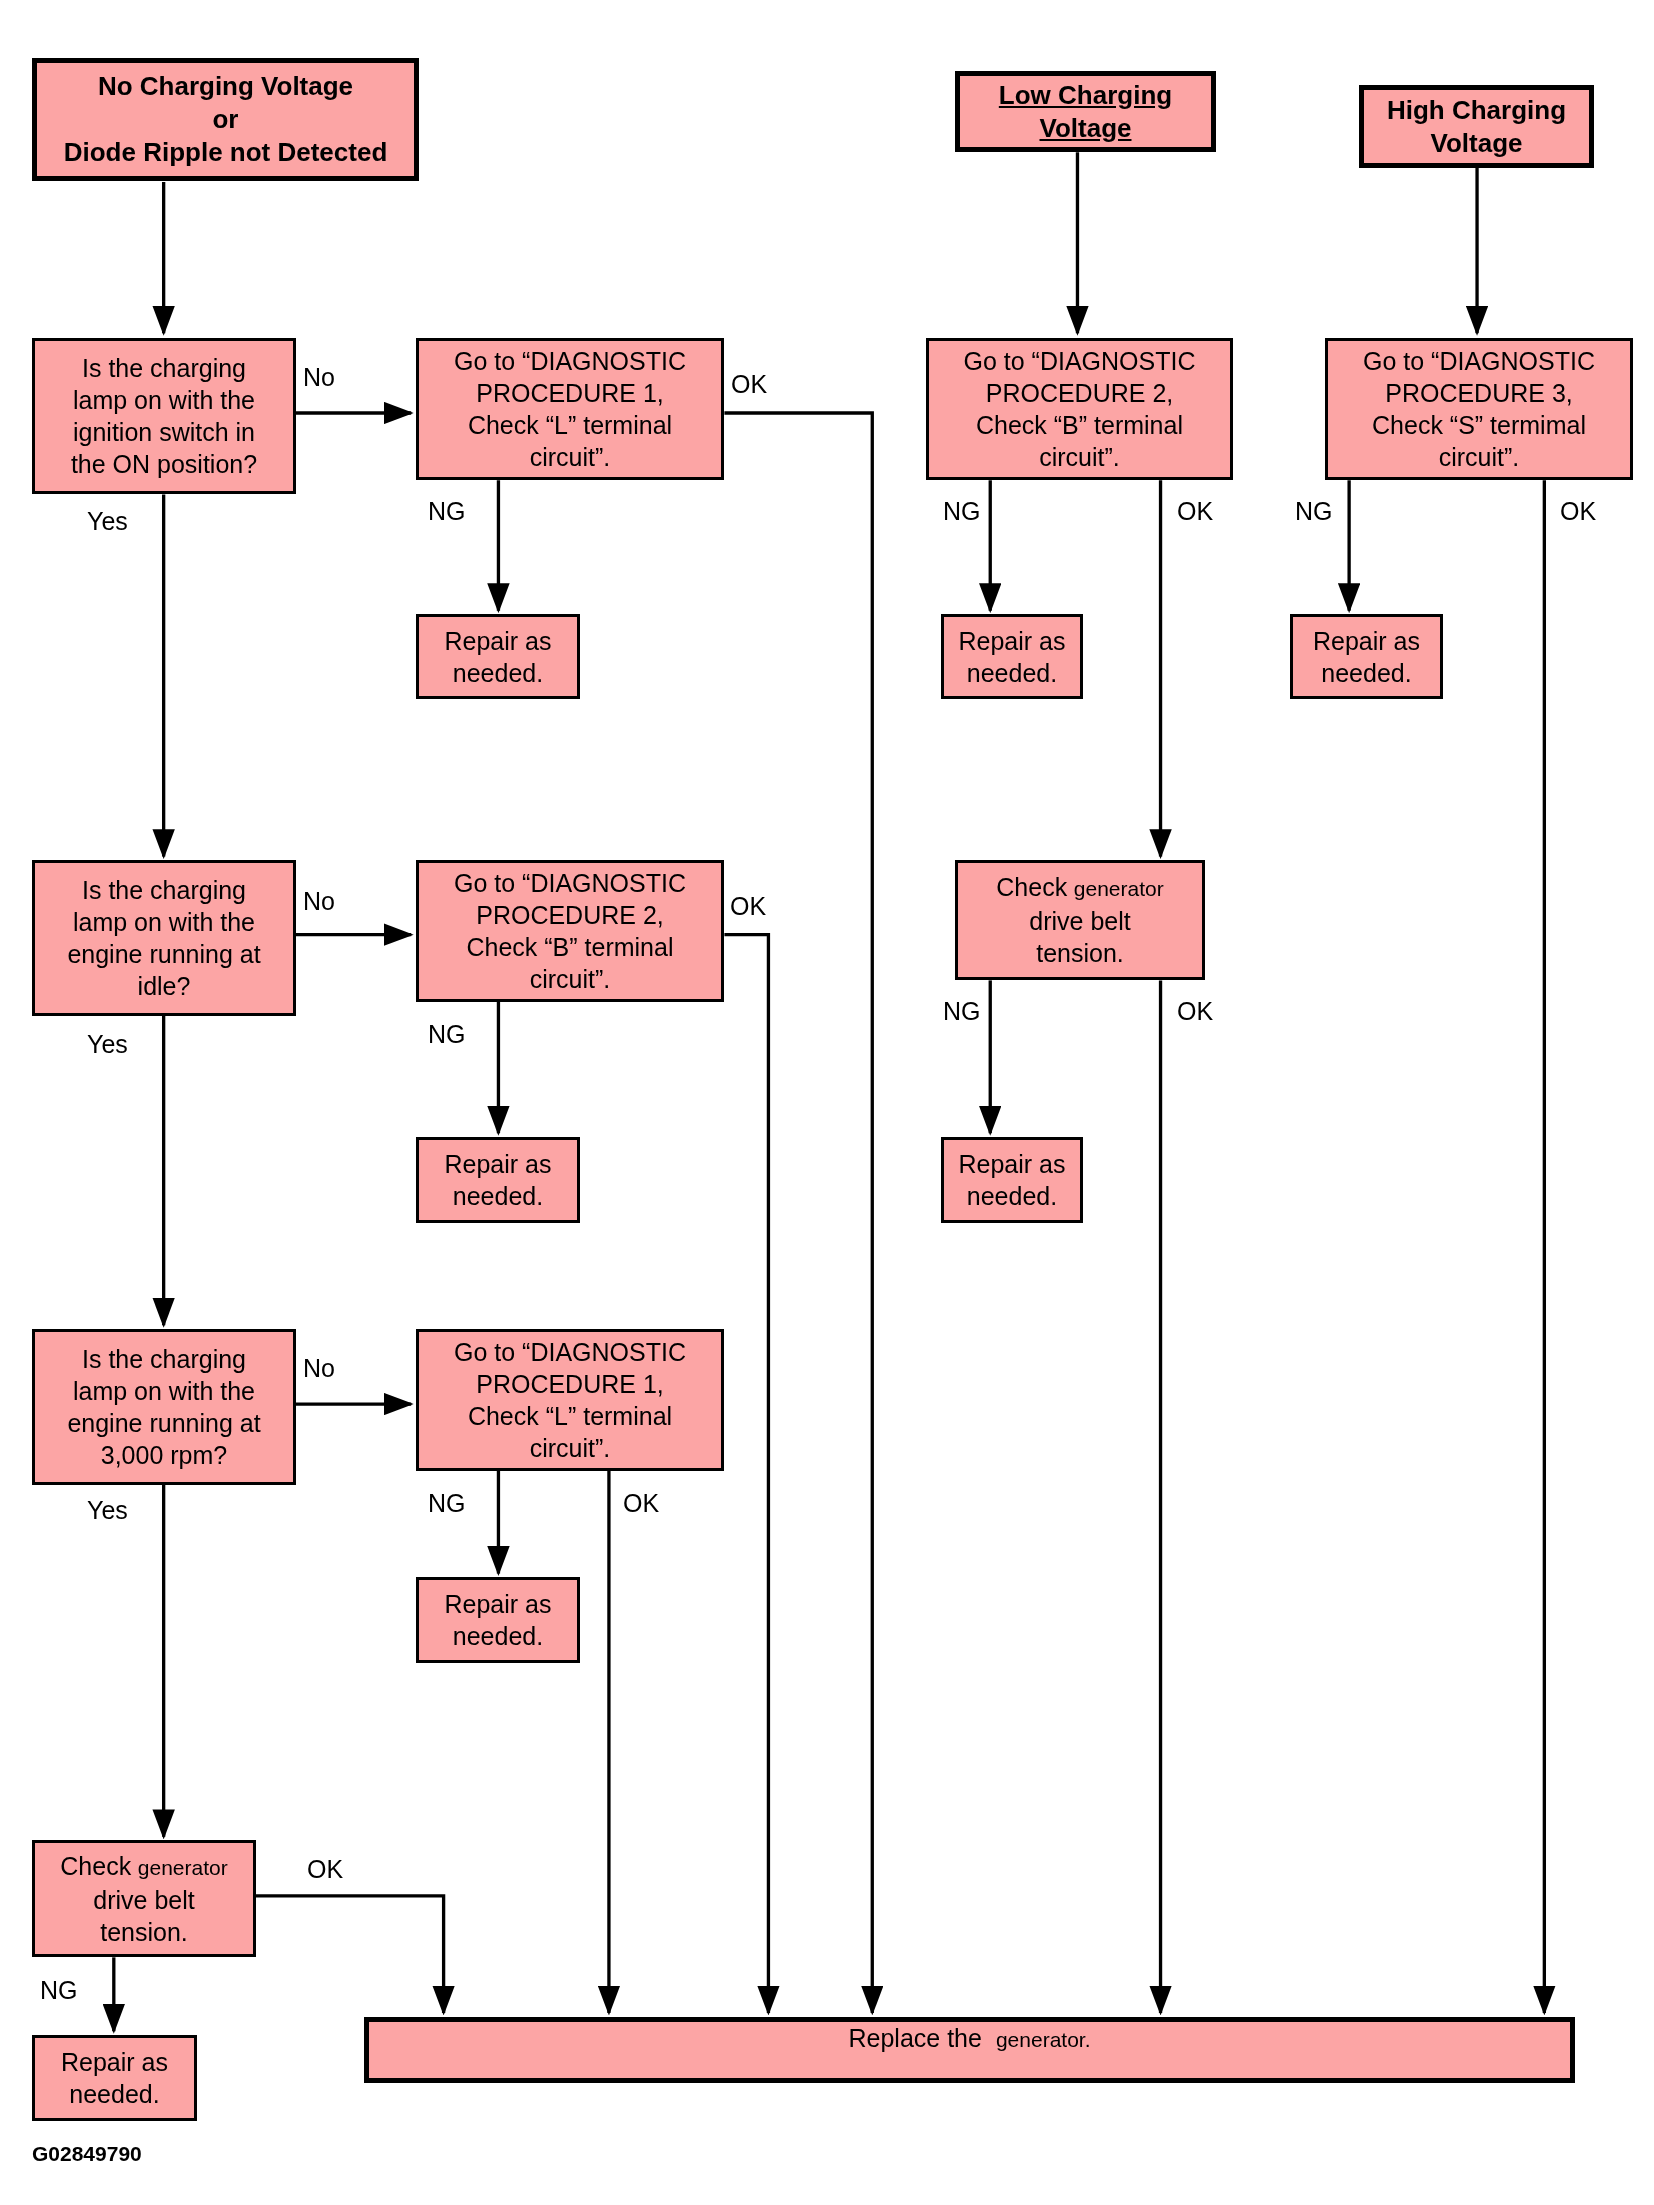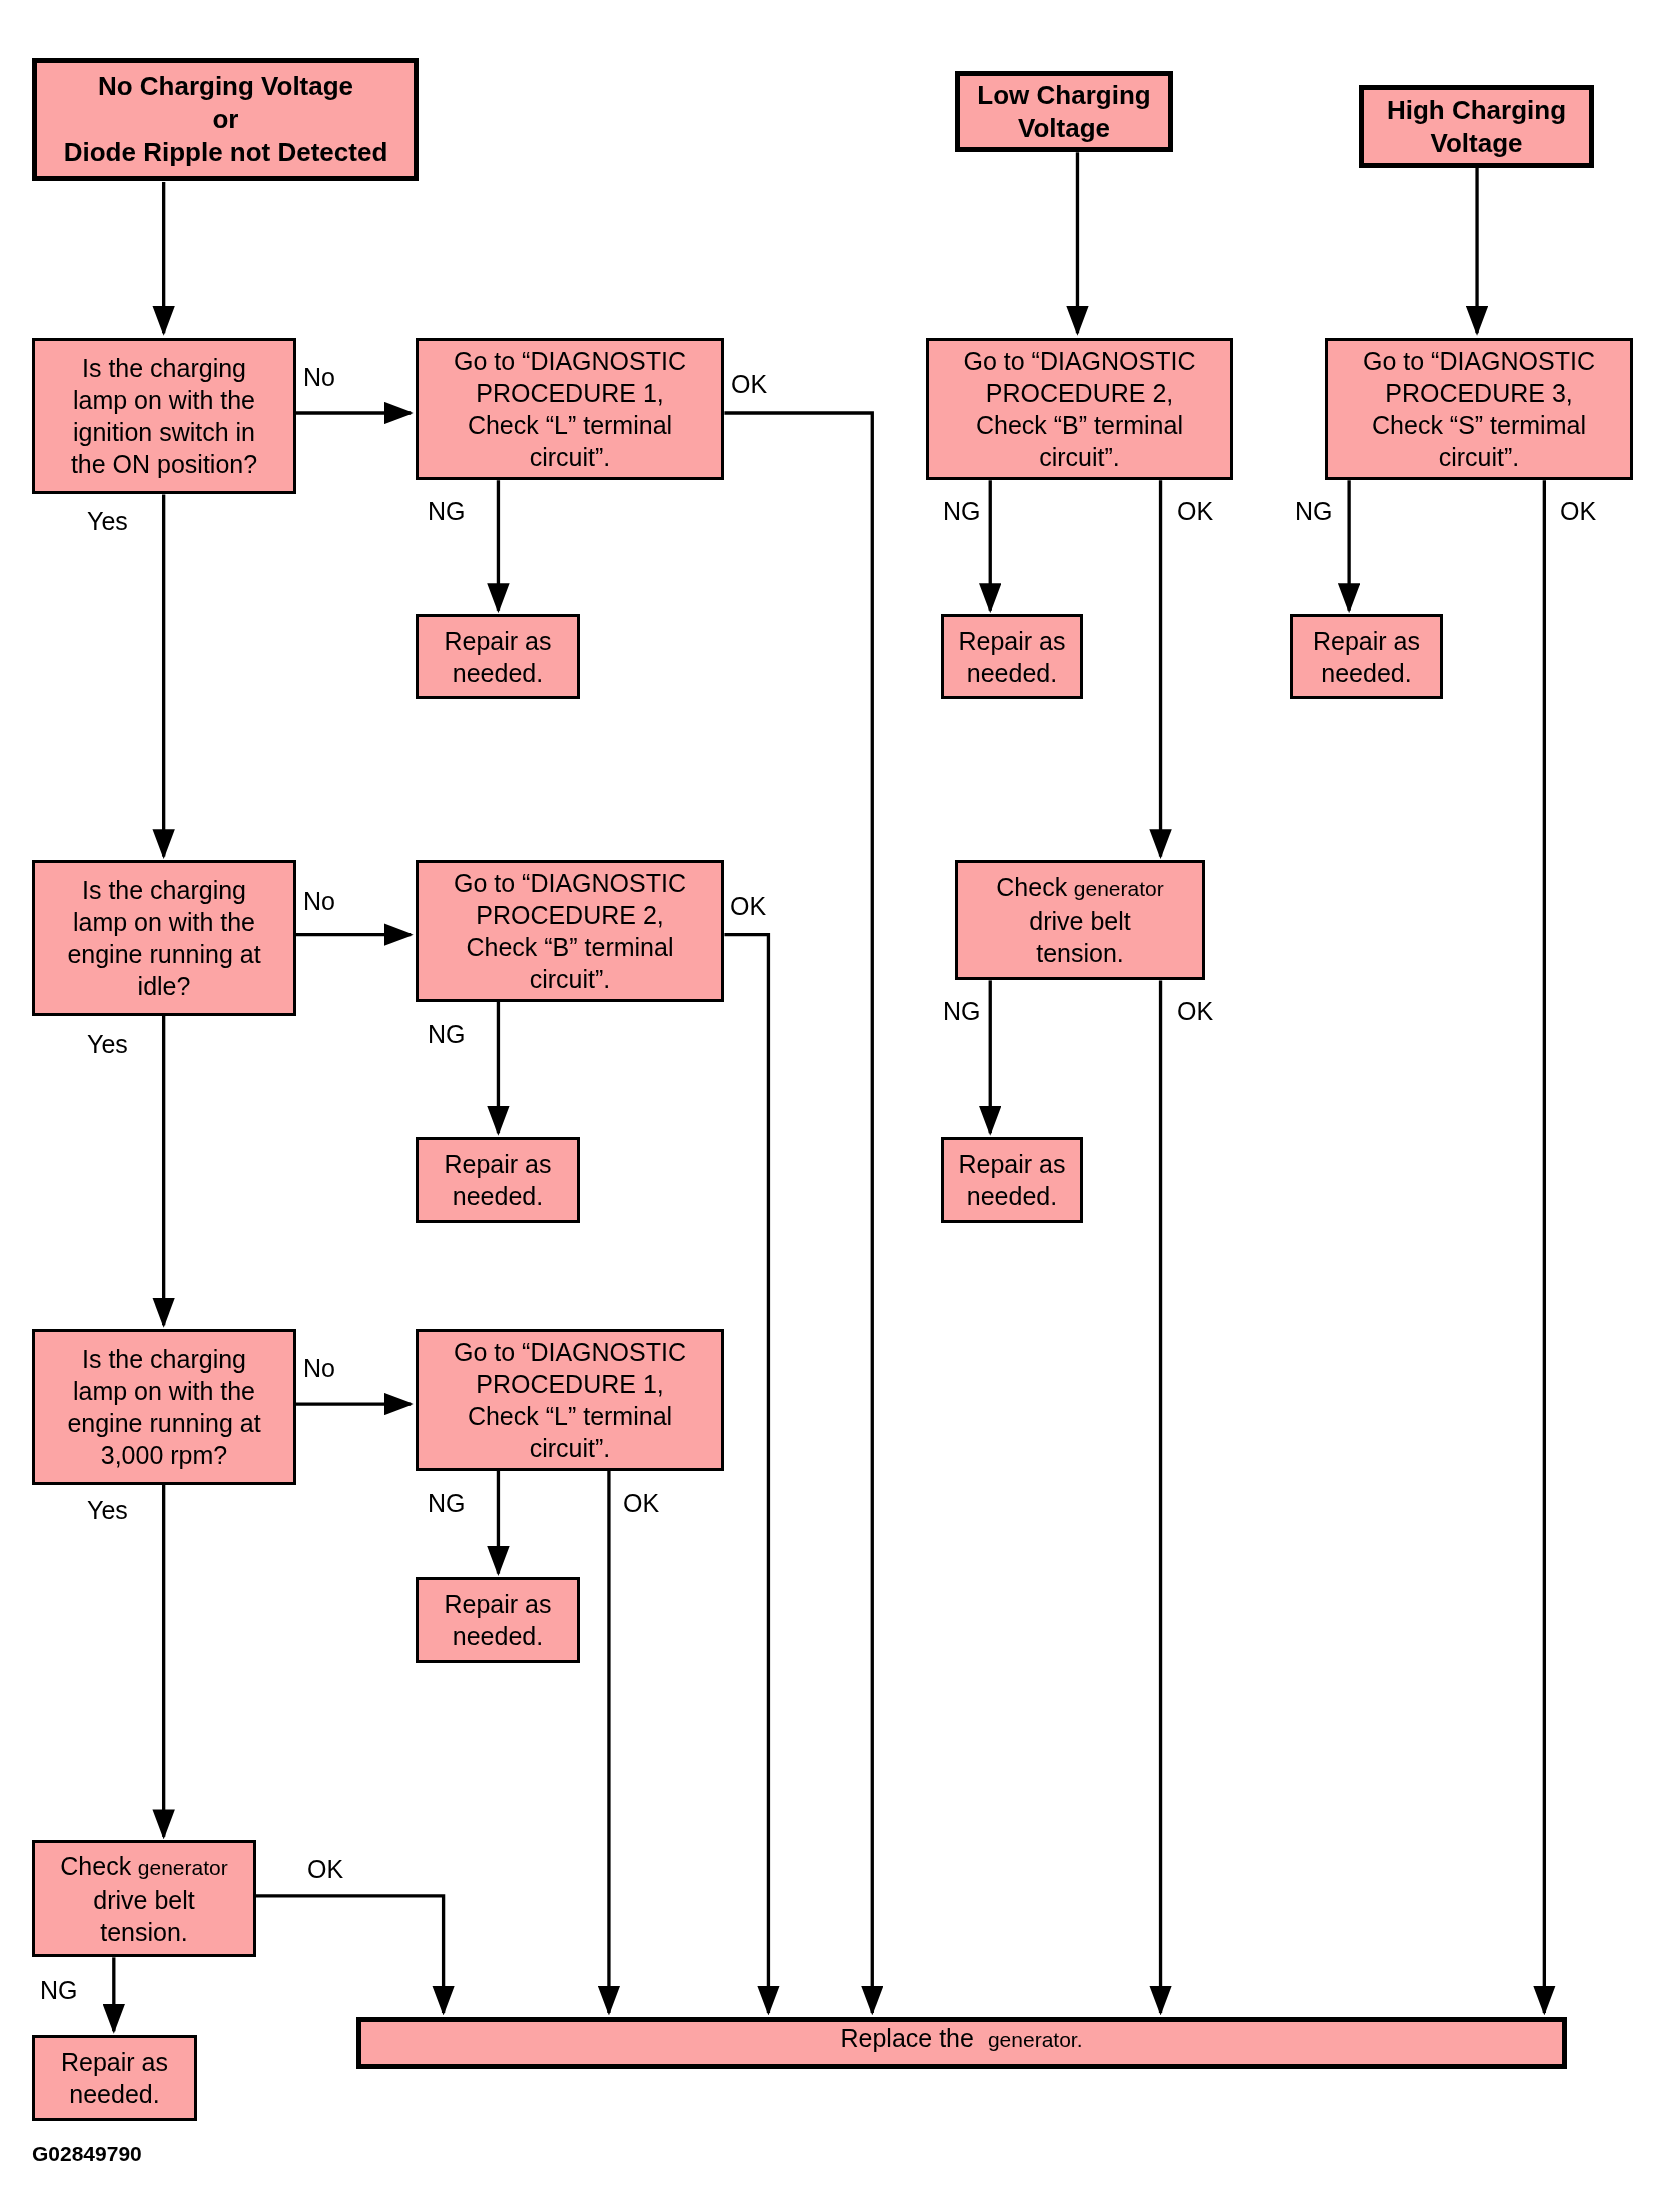--- a/index.html
+++ b/index.html
@@ -102,21 +102,21 @@
     <line x1="1397" y1="1180" x2="1397" y2="2423" marker-end="url(#ah)"></line>
 
     <line x1="1624" y1="578" x2="1624" y2="735" marker-end="url(#ah)"></line>
     <line x1="1859" y1="578" x2="1859" y2="2423" marker-end="url(#ah)"></line>
   </svg>
 
   <div class="box bold" style="left:32px; top:58px; width:387px; height:123px;">No Charging Voltage
 or
 Diode Ripple not Detected</div>
 
-  <div class="box bold" style="left:955px; top:71px; width:218px; height:81px;">Low Charging
+  <div class="box bold" style="left:955px; top:71px; width:261px; height:81px;text-decoration:underline;">Low Charging
 Voltage</div>
 
   <div class="box bold" style="left:1359px; top:85px; width:235px; height:83px;">High Charging
 Voltage</div>
 
   <div class="box" style="left:32px; top:338px; width:264px; height:156px;">Is the charging
 lamp on with the
 ignition switch in
 the ON position?</div>
 
@@ -181,21 +181,21 @@
 
   <div class="box" style="left:32px; top:1840px; width:224px; height:117px;">
     <div class="mixline"><span>Check</span><span class="sm">generator</span></div>
     <div>drive belt</div>
     <div>tension.</div>
   </div>
 
   <div class="box" style="left:32px; top:2035px; width:165px; height:86px;">Repair as
 needed.</div>
 
-  <div class="box bar" style="left:356px; top:2017px; width:1211px; height:52px;">
+  <div class="box bar" style="left:364px; top:2017px; width:1211px; height:66px;">
     <span>Replace the</span><span class="sm">generator.</span>
   </div>
 
   <div class="lbl" style="left:303px; top:363px;">No</div>
   <div class="lbl" style="left:87px; top:507px;">Yes</div>
   <div class="lbl" style="left:428px; top:497px;">NG</div>
   <div class="lbl" style="left:731px; top:370px;">OK</div>
 
   <div class="lbl" style="left:943px; top:497px;">NG</div>
   <div class="lbl" style="left:1177px; top:497px;">OK</div>

